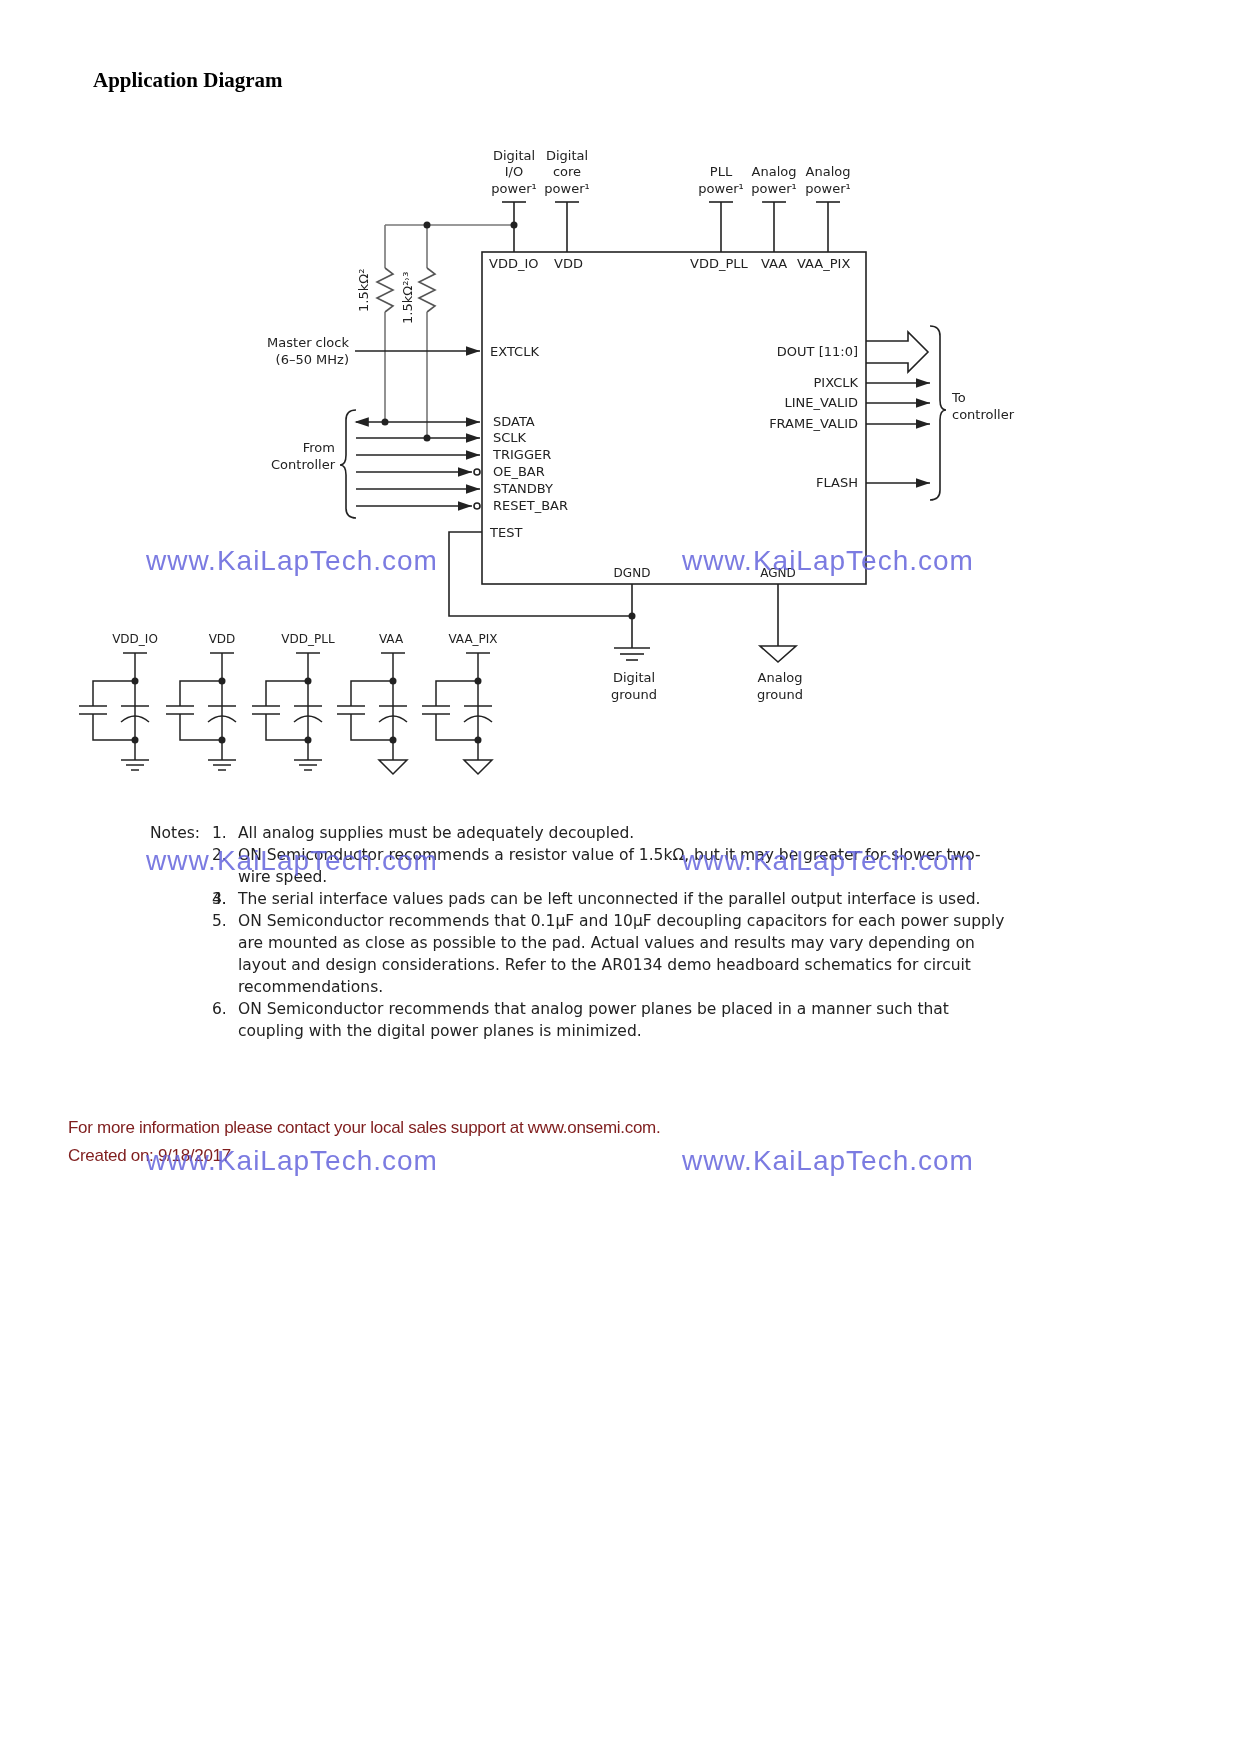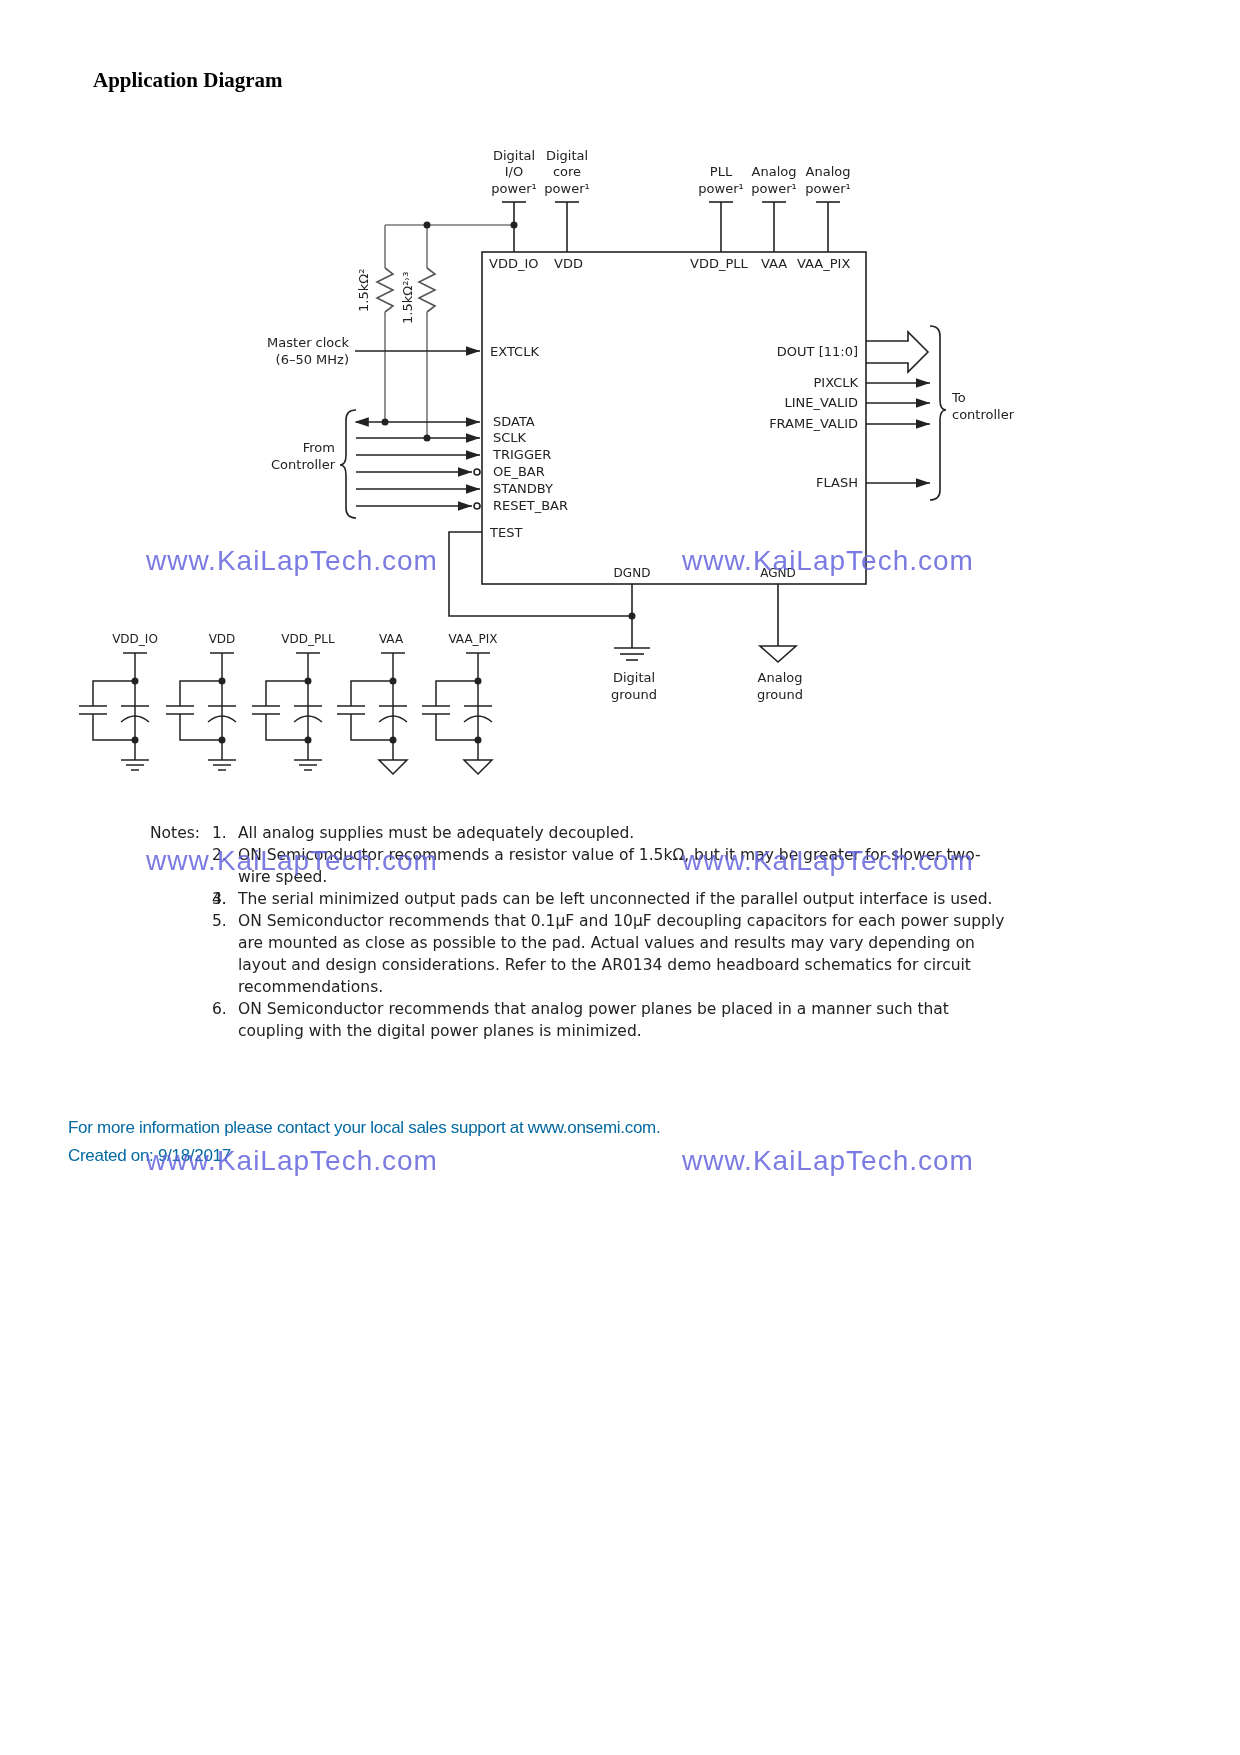--- a/index.html
+++ b/index.html
@@ -9,21 +9,21 @@
                 font-family: Liberation Serif, serif; margin-left: 26px; }
   svg.diagram { position: absolute; left: 0; top: 0; }
   svg text { font-family: "DejaVu Sans", sans-serif; fill: #222; }
   .notes { position: absolute; left: 138px; top: 822px; width: 900px;
            font-family: "DejaVu Sans", sans-serif; font-size: 15.5px; line-height: 22px; color: #222; }
   .notes-label { position: absolute; left: 12px; top: 0; }
   .notes-list { position: absolute; left: 74px; top: 0; width: 800px; margin: 0; padding: 0; list-style: none; }
   .note-item { position: relative; padding-left: 26px; }
   .note-num { position: absolute; left: 0; top: 0; }
   .footer { position: absolute; left: 68px; font-family: "Liberation Sans", sans-serif;
-            font-size: 17px; color: #0369a1; letter-spacing: -0.3px; }
+            font-size: 17px; color: #7f1d1d; letter-spacing: -0.3px; }
   .footer-info { top: 1118px; }
   .footer-created { top: 1146px; }
   .watermark { position: absolute; font-family: "Liberation Sans", sans-serif; font-size: 28px;
                color: rgba(100, 100, 220, 0.85); letter-spacing: 1px; pointer-events: none; }
 </style>
 </head>
 <body>
 
 <div class="page-title">Application Diagram</div>
 
@@ -250,21 +250,21 @@
     <text x="473" y="643">VAA_PIX</text>
   </g>
 </svg>
 
 <div class="notes">
   <span class="notes-label">Notes:</span>
   <ol class="notes-list">
     <li class="note-item"><span class="note-num">1.</span><span>All analog supplies must be adequately decoupled.</span></li>
     <li class="note-item"><span class="note-num">2.</span><span>ON Semiconductor recommends a resistor value of 1.5kΩ, but it may be greater for slower two-wire speed.</span></li>
     <li class="note-item"><span class="note-num">3.</span></li>
-    <li class="note-item"><span class="note-num">4.</span><span>The serial minimized output pads can be left unconnected if the parallel output interface is used.</span></li>
+    <li class="note-item"><span class="note-num">4.</span><span>The serial interface values pads can be left unconnected if the parallel output interface is used.</span></li>
     <li class="note-item"><span class="note-num">5.</span><span>ON Semiconductor recommends that 0.1µF and 10µF decoupling capacitors for each power supply are mounted as close as possible to the pad. Actual values and results may vary depending on layout and design considerations. Refer to the AR0134 demo headboard schematics for circuit recommendations.</span></li>
     <li class="note-item"><span class="note-num">6.</span><span>ON Semiconductor recommends that analog power planes be placed in a manner such that coupling with the digital power planes is minimized.</span></li>
   </ol>
 </div>
 
 <div class="footer footer-info">For more information please contact your local sales support at www.onsemi.com.</div>
 <div class="footer footer-created">Created on: 9/18/2017</div>
 
 <div class="watermark" style="left:146px; top:545px;">www.KaiLapTech.com</div>
 <div class="watermark" style="left:682px; top:545px;">www.KaiLapTech.com</div>

